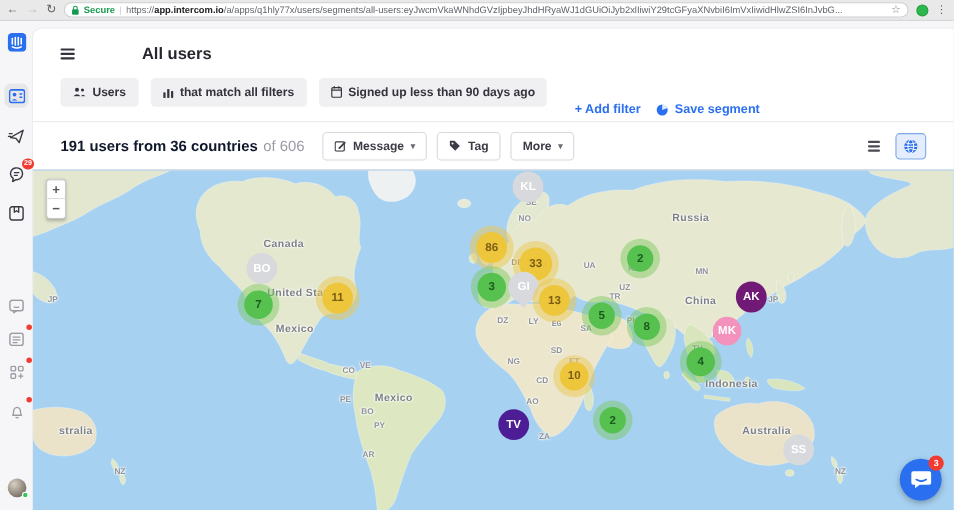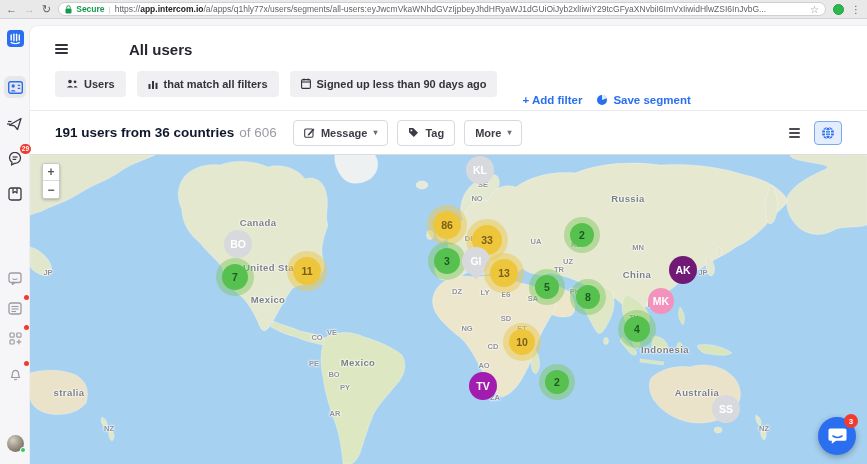--- a/index.html
+++ b/index.html
@@ -422,21 +422,21 @@
           <div class="cluster" style="left: 417px; top: 106px; height: 26px; width: 26px; background: rgb(86, 193, 78); color: rgb(29, 90, 31); box-shadow: rgba(120, 200, 90, 0.45) 0px 0px 0px 6px;">3</div>
           <div class="cluster" style="left: 446px; top: 106px; height: 28px; width: 28px; background: rgb(216, 217, 221); color: rgb(255, 255, 255);">GI<span class="tail" style="color: rgb(216, 217, 221);"></span></div>
           <div class="cluster" style="left: 474px; top: 118px; height: 28px; width: 28px; background: rgb(237, 198, 60); color: rgb(124, 94, 20); box-shadow: rgba(235, 200, 80, 0.5) 0px 0px 0px 6px;">13</div>
           <div class="cluster" style="left: 552px; top: 80px; height: 24px; width: 24px; background: rgb(86, 193, 78); color: rgb(29, 90, 31); box-shadow: rgba(120, 200, 90, 0.45) 0px 0px 0px 6px;">2</div>
           <div class="cluster" style="left: 517px; top: 132px; height: 24px; width: 24px; background: rgb(86, 193, 78); color: rgb(29, 90, 31); box-shadow: rgba(120, 200, 90, 0.45) 0px 0px 0px 6px;">5</div>
           <div class="cluster" style="left: 558px; top: 142px; height: 24px; width: 24px; background: rgb(86, 193, 78); color: rgb(29, 90, 31); box-shadow: rgba(120, 200, 90, 0.45) 0px 0px 0px 6px;">8</div>
           <div class="cluster" style="left: 492px; top: 187px; height: 26px; width: 26px; background: rgb(237, 198, 60); color: rgb(124, 94, 20); box-shadow: rgba(235, 200, 80, 0.5) 0px 0px 0px 6px;">10</div>
           <div class="cluster" style="left: 607px; top: 174px; height: 26px; width: 26px; background: rgb(86, 193, 78); color: rgb(29, 90, 31); box-shadow: rgba(120, 200, 90, 0.45) 0px 0px 0px 6px;">4</div>
           <div class="cluster" style="left: 653px; top: 115px; height: 28px; width: 28px; background: #701a75; color: rgb(255, 255, 255);">AK</div>
           <div class="cluster" style="left: 631px; top: 146px; height: 26px; width: 26px; background: rgb(243, 146, 189); color: rgb(255, 255, 255);">MK</div>
-          <div class="cluster" style="left: 453px; top: 231px; height: 28px; width: 28px; background: #a21caf; color: rgb(255, 255, 255);">TV</div>
+          <div class="cluster" style="left: 437px; top: 231px; height: 28px; width: 28px; background: #4c1d95; color: rgb(255, 255, 255);">TV</div>
           <div class="cluster" style="left: 527px; top: 227px; height: 24px; width: 24px; background: rgb(86, 193, 78); color: rgb(29, 90, 31); box-shadow: rgba(120, 200, 90, 0.45) 0px 0px 0px 6px;">2</div>
           <div class="cluster" style="left: 696px; top: 254px; height: 28px; width: 28px; background: rgb(216, 217, 221); color: rgb(255, 255, 255);">SS</div>
         </div>
 
       <div class="zoom-ctl">
         <div class="zbtn">+</div>
         <div class="zbtn">−</div>
       </div>
 
       <div class="messenger">

